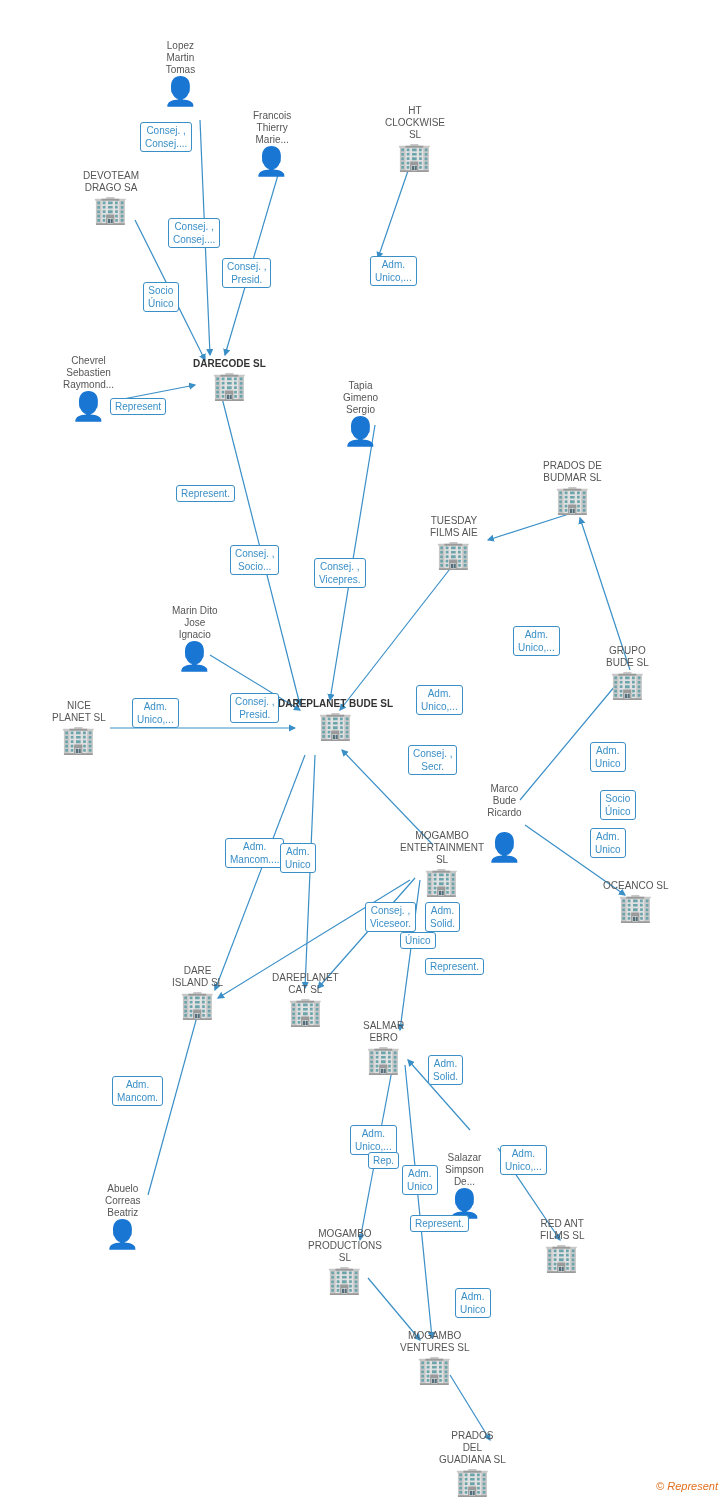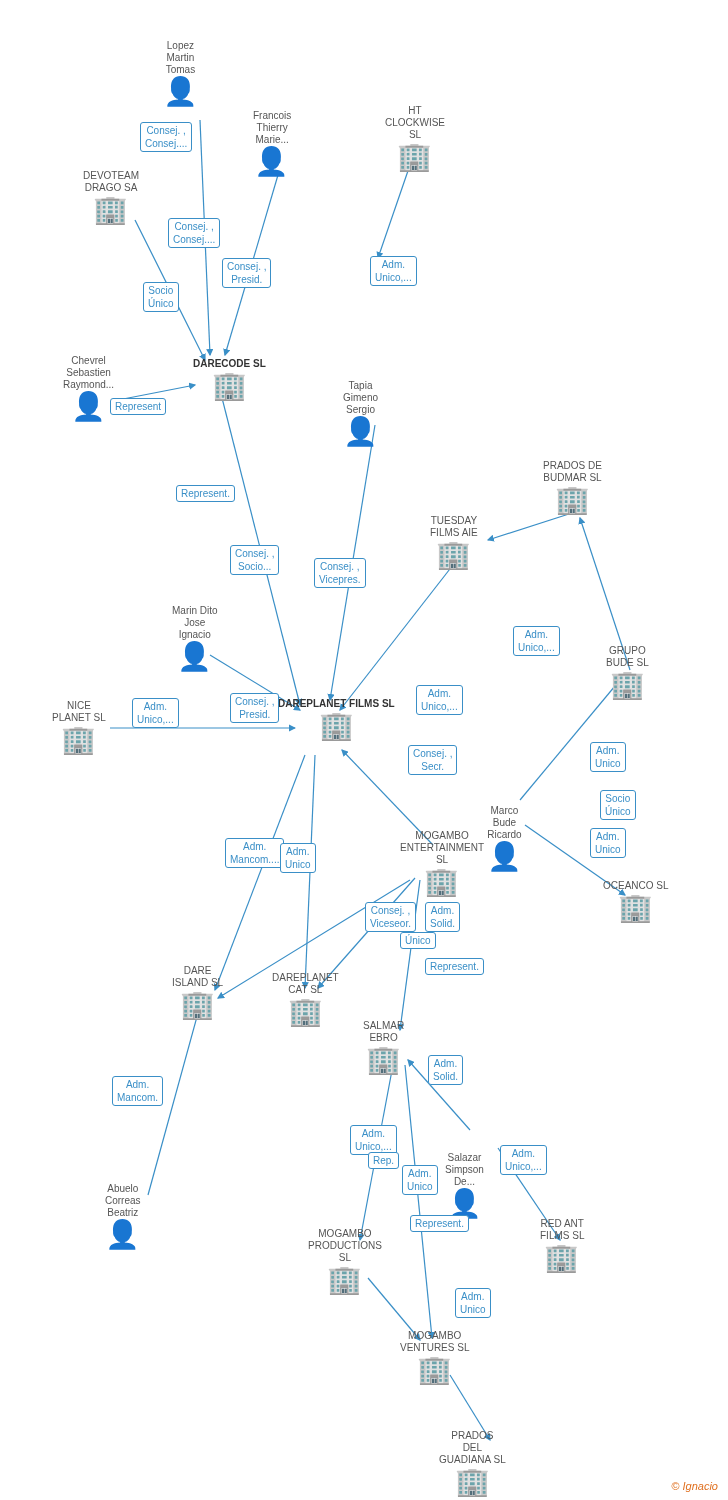--- a/index.html
+++ b/index.html
@@ -139,21 +139,21 @@
 
     <line x1="450" y1="1375" x2="490" y2="1440" stroke="#3a8fc7" stroke-width="1.2" marker-end="url(#arrowhead)"></line>
 
     <line x1="305" y1="755" x2="215" y2="990" stroke="#3a8fc7" stroke-width="1.2" marker-end="url(#arrowhead)"></line>
 
     <line x1="315" y1="755" x2="305" y2="988" stroke="#3a8fc7" stroke-width="1.2" marker-end="url(#arrowhead)"></line>
   </svg>
 
   <div class="node" style="left:278px;top:698px;">
     <div class="node-label" style="font-weight:bold;font-size:10px;color:#333;">DAREPLANET
-FILMS SL</div>
+BUDE SL</div>
     <div class="node-icon company-red">🏢</div>
   </div>
 
   <div class="node" style="left:193px;top:358px;">
     <div class="node-label" style="color:#333;font-weight:bold;">DARECODE SL</div>
     <div class="node-icon company">🏢</div>
   </div>
 
   <div class="node" style="left:83px;top:170px;">
     <div class="node-label">DEVOTEAM<br>DRAGO SA</div>
@@ -248,21 +248,21 @@
   <div class="node" style="left:343px;top:380px;">
     <div class="node-label">Tapia<br>Gimeno<br>Sergio</div>
     <div class="node-icon person">👤</div>
   </div>
 
   <div class="node" style="left:172px;top:605px;align-items:center;">
     <div class="node-label">Marin Dito<br>Jose<br>Ignacio</div>
     <div class="node-icon person">👤</div>
   </div>
 
-  <div class="node" style="left:487px;top:805px;">
+  <div class="node" style="left:487px;top:783px;gap:13px;">
     <div class="node-label">Marco<br>Bude<br>Ricardo</div>
     <div class="node-icon person">👤</div>
   </div>
 
   <div class="node" style="left:445px;top:1115px;margin-top:37px;">
     <div class="node-label">Salazar<br>Simpson<br>De...</div>
     <div class="node-icon person">👤</div>
   </div>
 
   <div class="node" style="left:105px;top:1183px;">
@@ -357,14 +357,14 @@
   <div class="badge-container" style="left:500px;top:1145px;">
     <div class="role-badge">Adm.<br>Unico,...</div>
   </div>
   <div class="badge-container" style="left:410px;top:1215px;">
     <div class="role-badge">Represent.</div>
   </div>
   <div class="badge-container" style="left:455px;top:1288px;">
     <div class="role-badge">Adm.<br>Unico</div>
   </div>
 
-  <div class="copyright">© Ignacio</div>
+  <div class="copyright">© Represent</div>
 </div>
 
 </body></html>

